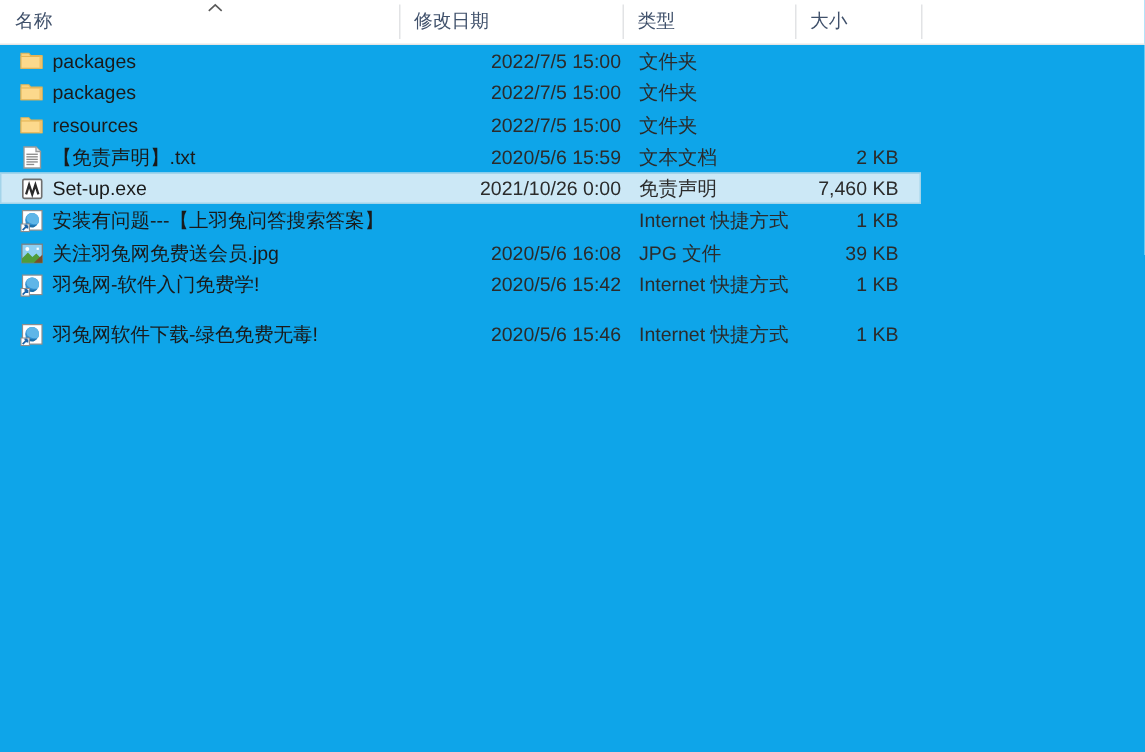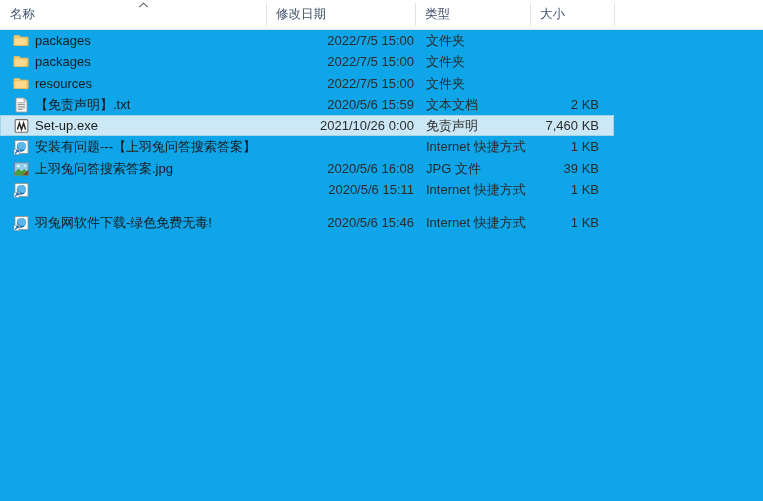--- a/index.html
+++ b/index.html
@@ -220,36 +220,36 @@
         <div class="cell c-type">Internet 快捷方式</div>
         <div class="cell c-size">1 KB</div>
       </div>
       <div class="row" style="top: 0px;">
         <div class="cell c-name"><span class="icon"><svg width="17" height="16" viewBox="0 0 17 16">
               <rect x="1.6" y="1.8" width="13.6" height="12.4" fill="#8fd0f2" stroke="#7e7e7e" stroke-width="0.8"></rect>
               <circle cx="5.2" cy="5" r="1.3" fill="#ffffff"></circle>
               <path d="M1.6 11.4 L5.6 7.4 L8.6 10.4 L11.2 8 L15.2 12 L15.2 14.2 L1.6 14.2z" fill="#4f9c3a"></path>
               <path d="M9.6 14.2 L15.2 8.8 L15.2 14.2z" fill="#7a4b2a"></path>
               <rect x="11.4" y="4.1" width="1.5" height="1.5" fill="#ffffff"></rect>
-            </svg></span><span>上羽兔问答搜索答案.jpg</span></div>
+            </svg></span><span>关注羽兔网免费送会员.jpg</span></div>
         <div class="cell c-date">2020/5/6 16:08</div>
         <div class="cell c-type">JPG 文件</div>
         <div class="cell c-size">39 KB</div>
       </div>
       <div class="row" style="top: 0px;">
         <div class="cell c-name"><span class="icon"><svg width="17" height="16" viewBox="0 0 17 16">
               <rect x="2" y="1.4" width="13" height="13" fill="#ffffff" stroke="#8e8e8e" stroke-width="0.8"></rect>
               <circle cx="8.4" cy="7.6" r="4.6" fill="#2f8fd0"></circle>
               <path d="M8.4 3c2.6 0 4.6 2 4.6 4.6 0 1-.4 2-1 2.7-1.6.5-4.2.3-5.8-.9-1.5-1.2-2-3-1.4-4.3C5.6 3.6 6.9 3 8.4 3z" fill="#5fb6e8"></path>
               <path d="M3.9 9.5c1.9 1.7 5.6 2.2 8 1.1-.9 1.3-2.5 2.1-3.5 2.1-2 0-3.9-1.3-4.5-3.2z" fill="#1c6fa8"></path>
               <path d="M1 10.3h5.6v5.1H1z" fill="#ffffff" stroke="#8e8e8e" stroke-width="0.7"></path>
               <path d="M2.1 14.4 L5.3 11.3 M5.3 11.3h-2 M5.3 11.3v2" fill="none" stroke="#1b63a8" stroke-width="1.2"></path>
               <path d="M5.6 10.6 L2.2 10.6 L2.2 14" fill="none" stroke="#f0c040" stroke-width="0"></path>
-            </svg></span></div>
-        <div class="cell c-date">2020/5/6 15:11</div>
+            </svg></span><span>羽兔网-软件入门免费学!</span></div>
+        <div class="cell c-date">2020/5/6 15:42</div>
         <div class="cell c-type">Internet 快捷方式</div>
         <div class="cell c-size">1 KB</div>
       </div>
       <div class="row" style="top: 12px;">
         <div class="cell c-name"><span class="icon"><svg width="17" height="16" viewBox="0 0 17 16">
               <rect x="2" y="1.4" width="13" height="13" fill="#ffffff" stroke="#8e8e8e" stroke-width="0.8"></rect>
               <circle cx="8.4" cy="7.6" r="4.6" fill="#2f8fd0"></circle>
               <path d="M8.4 3c2.6 0 4.6 2 4.6 4.6 0 1-.4 2-1 2.7-1.6.5-4.2.3-5.8-.9-1.5-1.2-2-3-1.4-4.3C5.6 3.6 6.9 3 8.4 3z" fill="#5fb6e8"></path>
               <path d="M3.9 9.5c1.9 1.7 5.6 2.2 8 1.1-.9 1.3-2.5 2.1-3.5 2.1-2 0-3.9-1.3-4.5-3.2z" fill="#1c6fa8"></path>
               <path d="M1 10.3h5.6v5.1H1z" fill="#ffffff" stroke="#8e8e8e" stroke-width="0.7"></path>

